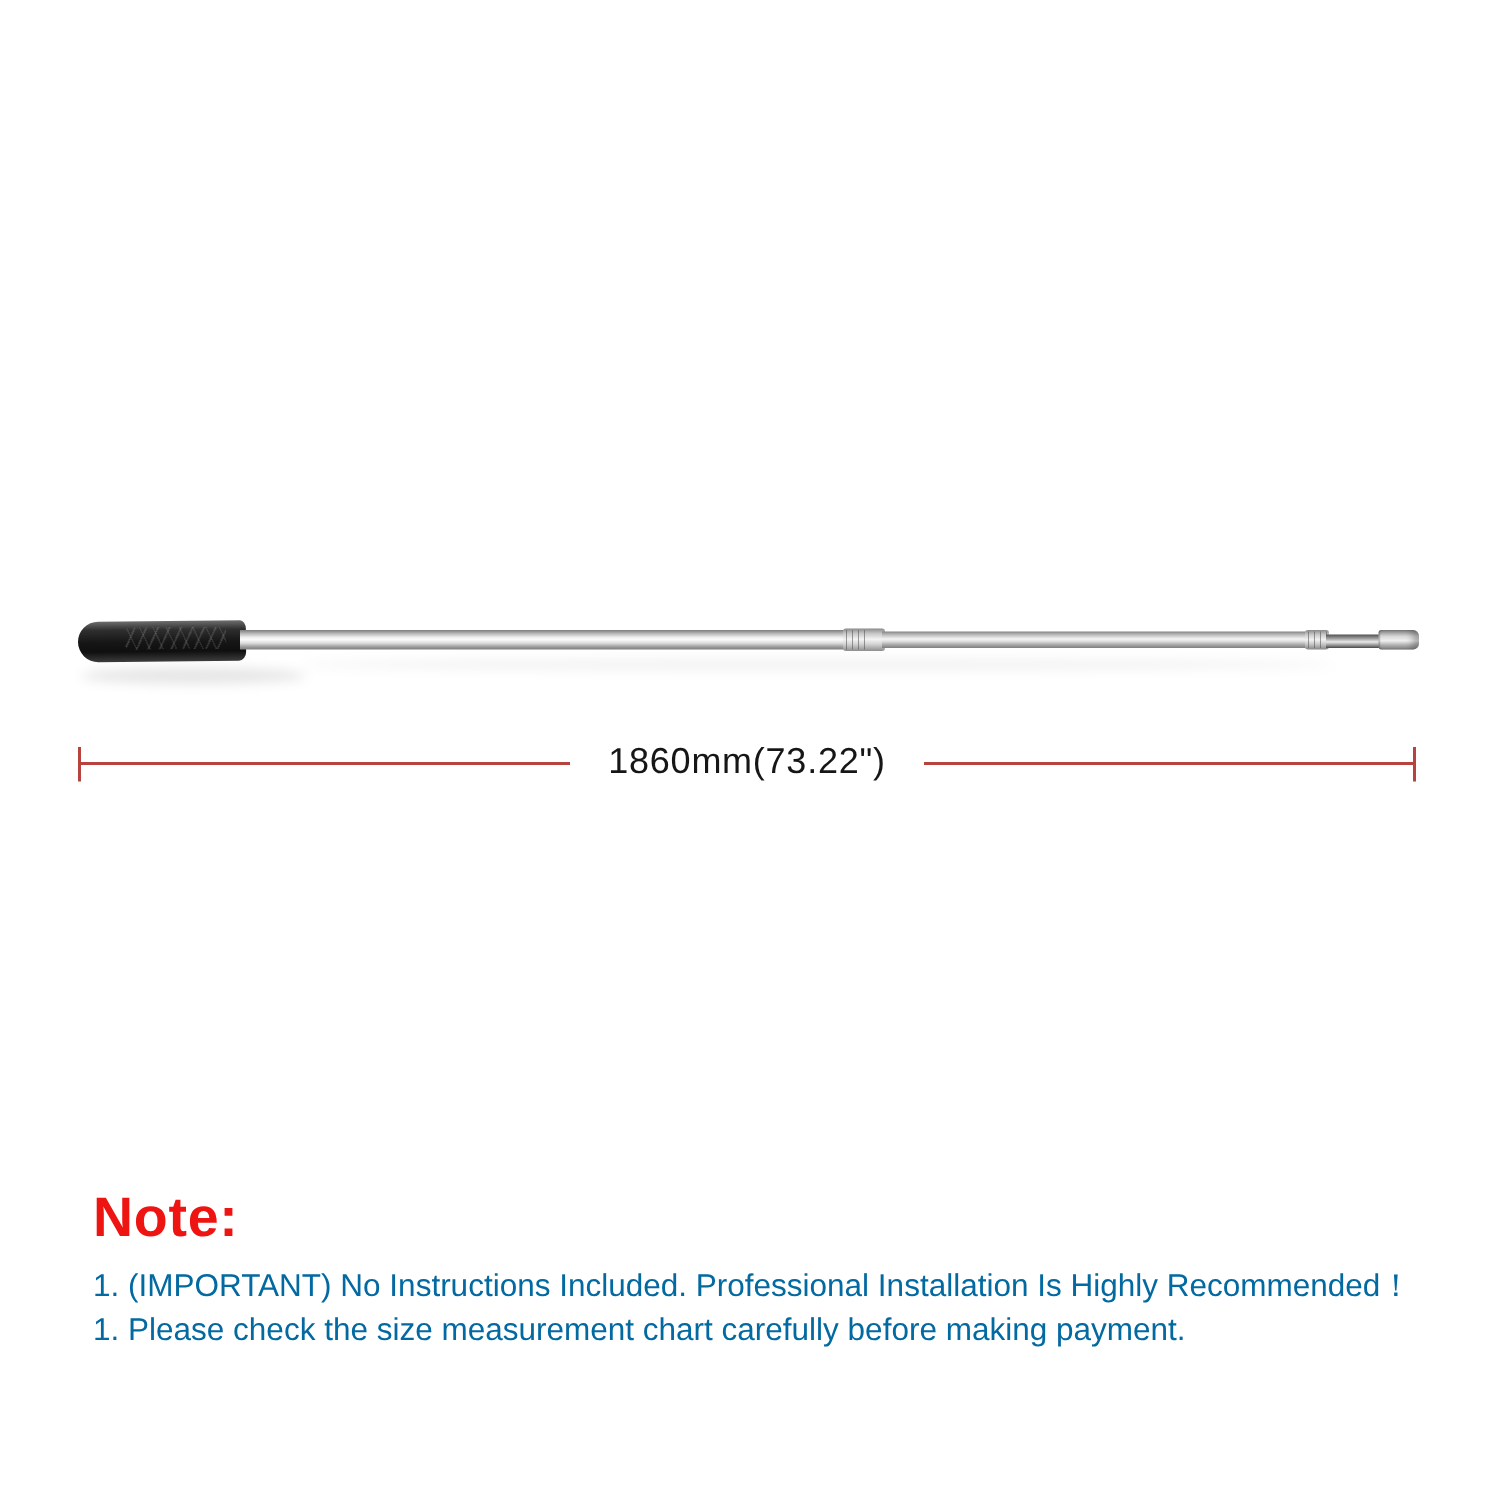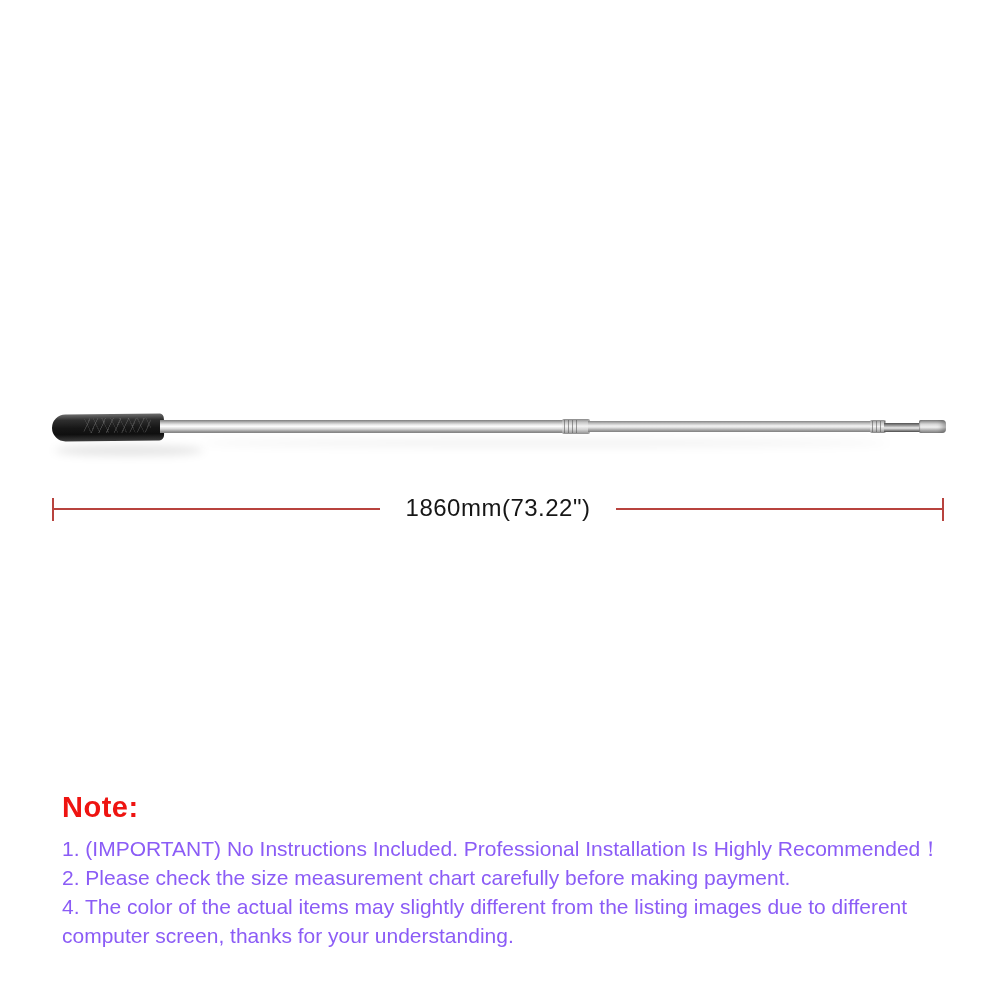--- a/index.html
+++ b/index.html
@@ -81,25 +81,25 @@
     padding: 0 26px;
     font-size: 24px; color: #161616; letter-spacing: 0.5px;
     white-space: nowrap; transform: translateY(-1px);
   }
 
   
   .notes {
     position: absolute; left: 62px; top: 791px; width: 898px;
   }
   .notes-heading {
-    font-size: 29px; font-weight: bold; color: #ee1411;
+    font-size: 37px; font-weight: bold; color: #ee1411;
     margin-bottom: 10px; letter-spacing: 0.5px;
   }
   .note-line {
-    font-size: 21px; line-height: 29px; color: #8b5cf6;
+    font-size: 21px; line-height: 29px; color: #0369a1;
     margin: 0;
   }
 </style>
 </head>
 <body>
 
 <div class="stage">
 
   <div>
     <div class="rod-part grip-shadow"></div>
@@ -124,17 +124,16 @@
     <div class="dim-tick"></div>
     <div class="dim-line"></div>
     <div class="dim-label">1860mm(73.22")</div>
     <div class="dim-line"></div>
     <div class="dim-tick"></div>
   </div>
 
   <div class="notes">
     <div class="notes-heading">Note:</div>
     <p class="note-line">1. (IMPORTANT) No Instructions Included. Professional Installation Is Highly Recommended！</p>
-    <p class="note-line">2. Please check the size measurement chart carefully before making payment.</p>
-    <p class="note-line">4. The color of the actual items may slightly different from the listing images due to different computer screen, thanks for your understanding.</p>
+    <p class="note-line">1. Please check the size measurement chart carefully before making payment.</p>
   </div>
 
 </div>
 
 </body></html>

